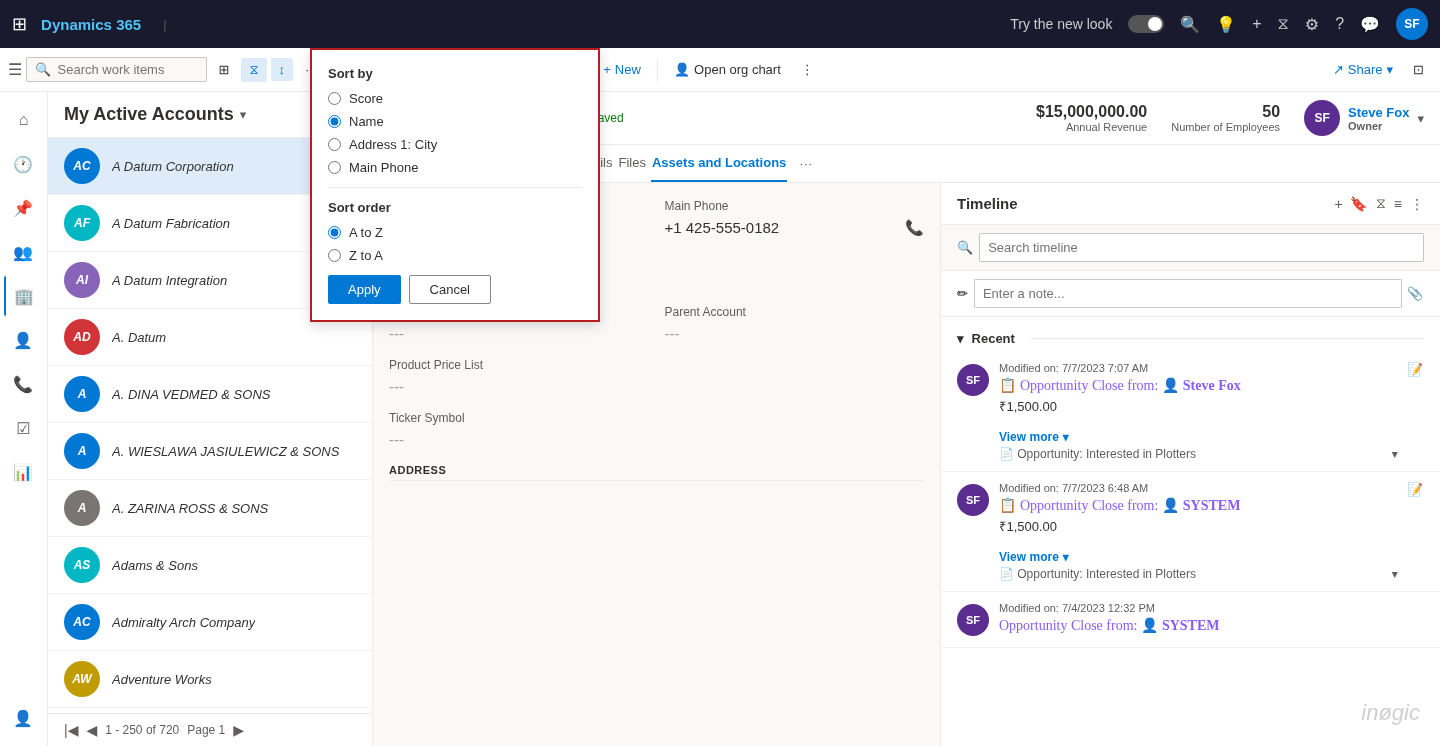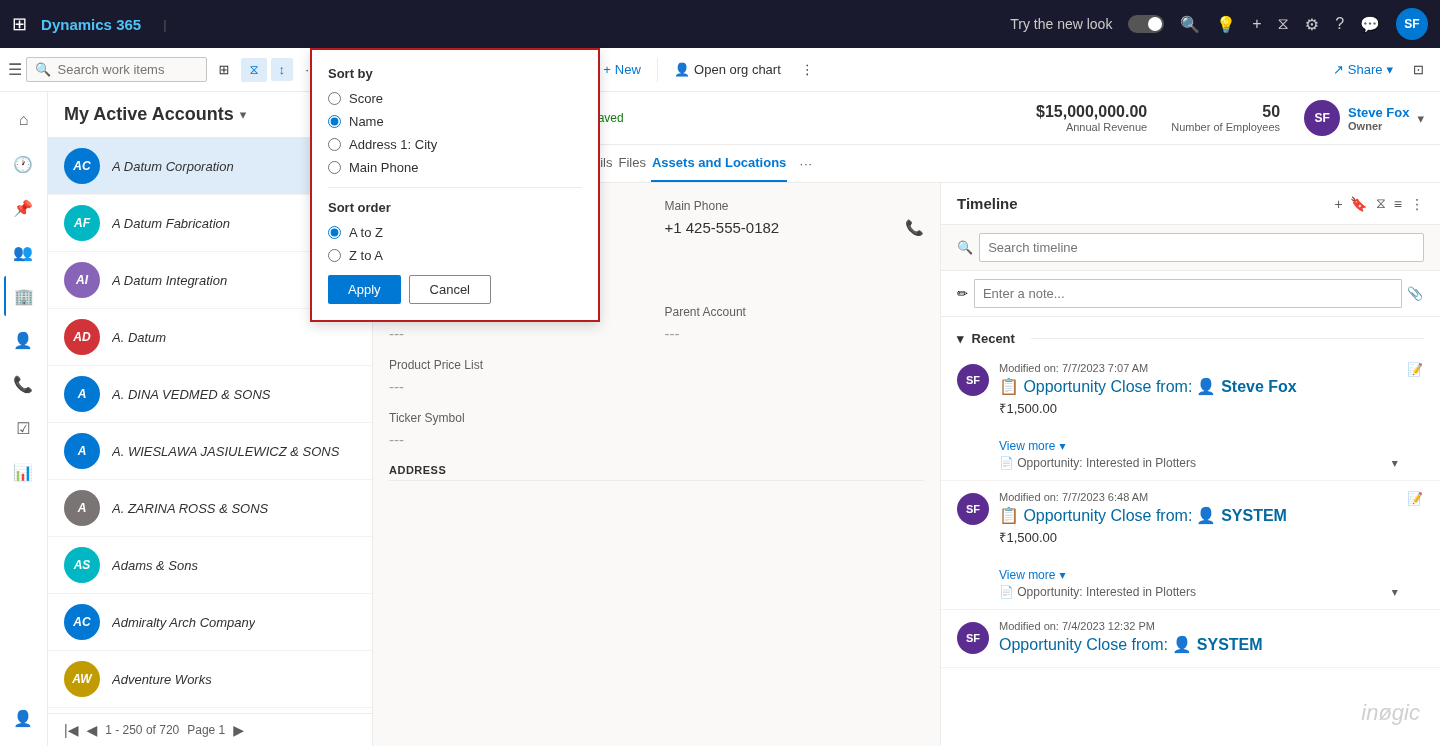--- a/index.html
+++ b/index.html
@@ -165,24 +165,24 @@
     .timeline-section-header {
       display: flex; align-items: center; gap: 8px; padding: 6px 16px;
       font-size: 13px; font-weight: 600; color: #323130; cursor: pointer;
     }
     .timeline-item {
       padding: 10px 16px; border-bottom: 1px solid #f3f2f1; display: flex; gap: 10px;
     }
     .timeline-avatar { width: 32px; height: 32px; border-radius: 50%; background: #5c2d91; color: white; display: flex; align-items: center; justify-content: center; font-size: 11px; font-weight: 600; flex-shrink: 0; margin-top: 2px; }
     .timeline-item-content { flex: 1; }
     .timeline-item-date { font-size: 11px; color: #605e5c; margin-bottom: 3px; }
-    .timeline-item-title { font-size: 16px; color: #0369a1; margin-bottom: 3px; }
+    .timeline-item-title { font-size: 14px; color: #8b5cf6; margin-bottom: 3px; font-family: Liberation Serif, serif; }
     .timeline-item-title strong { font-weight: 600; }
     .timeline-item-amount { font-size: 13px; color: #323130; }
-    .timeline-view-more { font-size: 12px; color: #0078d4; cursor: pointer; display: flex; align-items: center; gap: 4px; margin-top: 22px; }
+    .timeline-view-more { font-size: 12px; color: #0078d4; cursor: pointer; display: flex; align-items: center; gap: 4px; margin-top: 15px; font-weight: bold; }
     .timeline-opp { font-size: 12px; color: #605e5c; margin-top: 3px; display: flex; align-items: center; gap: 4px; justify-content: space-between; }
     .timeline-item-right { color: #605e5c; cursor: pointer; font-size: 13px; }
 
     
     .watermark { position: fixed; bottom: 20px; right: 20px; font-size: 22px; color: #d0d0d0; font-style: italic; pointer-events: none; z-index: 200; }
 
     
     ::-webkit-scrollbar { width: 6px; }
     ::-webkit-scrollbar-thumb { background: #c8c6c4; border-radius: 3px; }
   </style>

